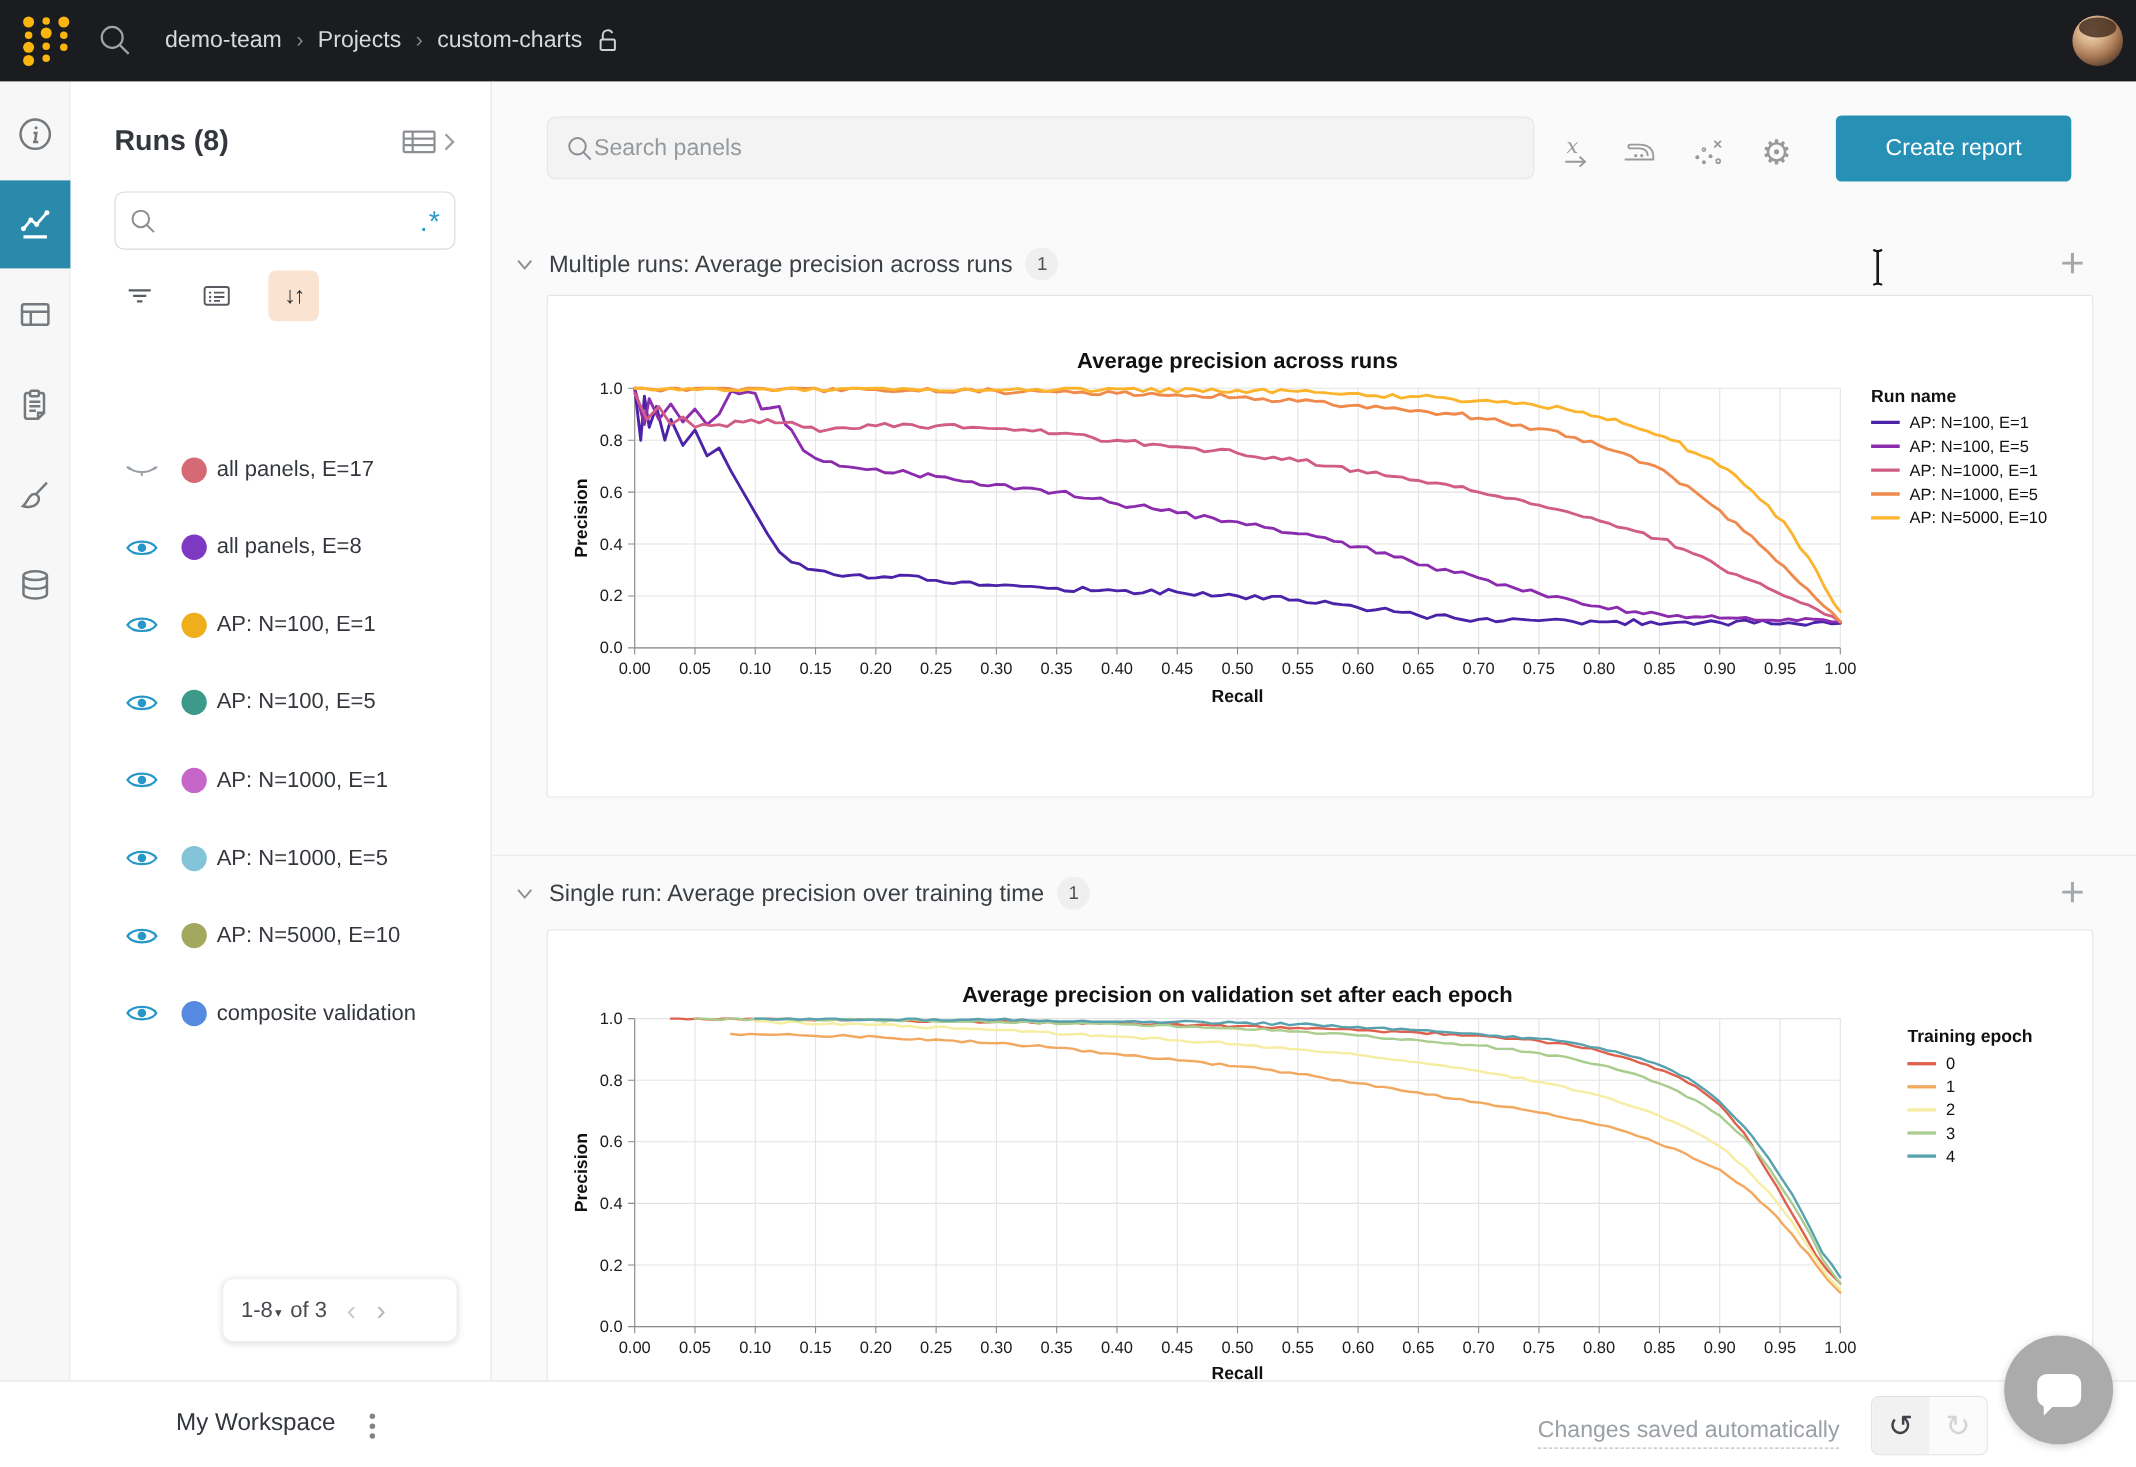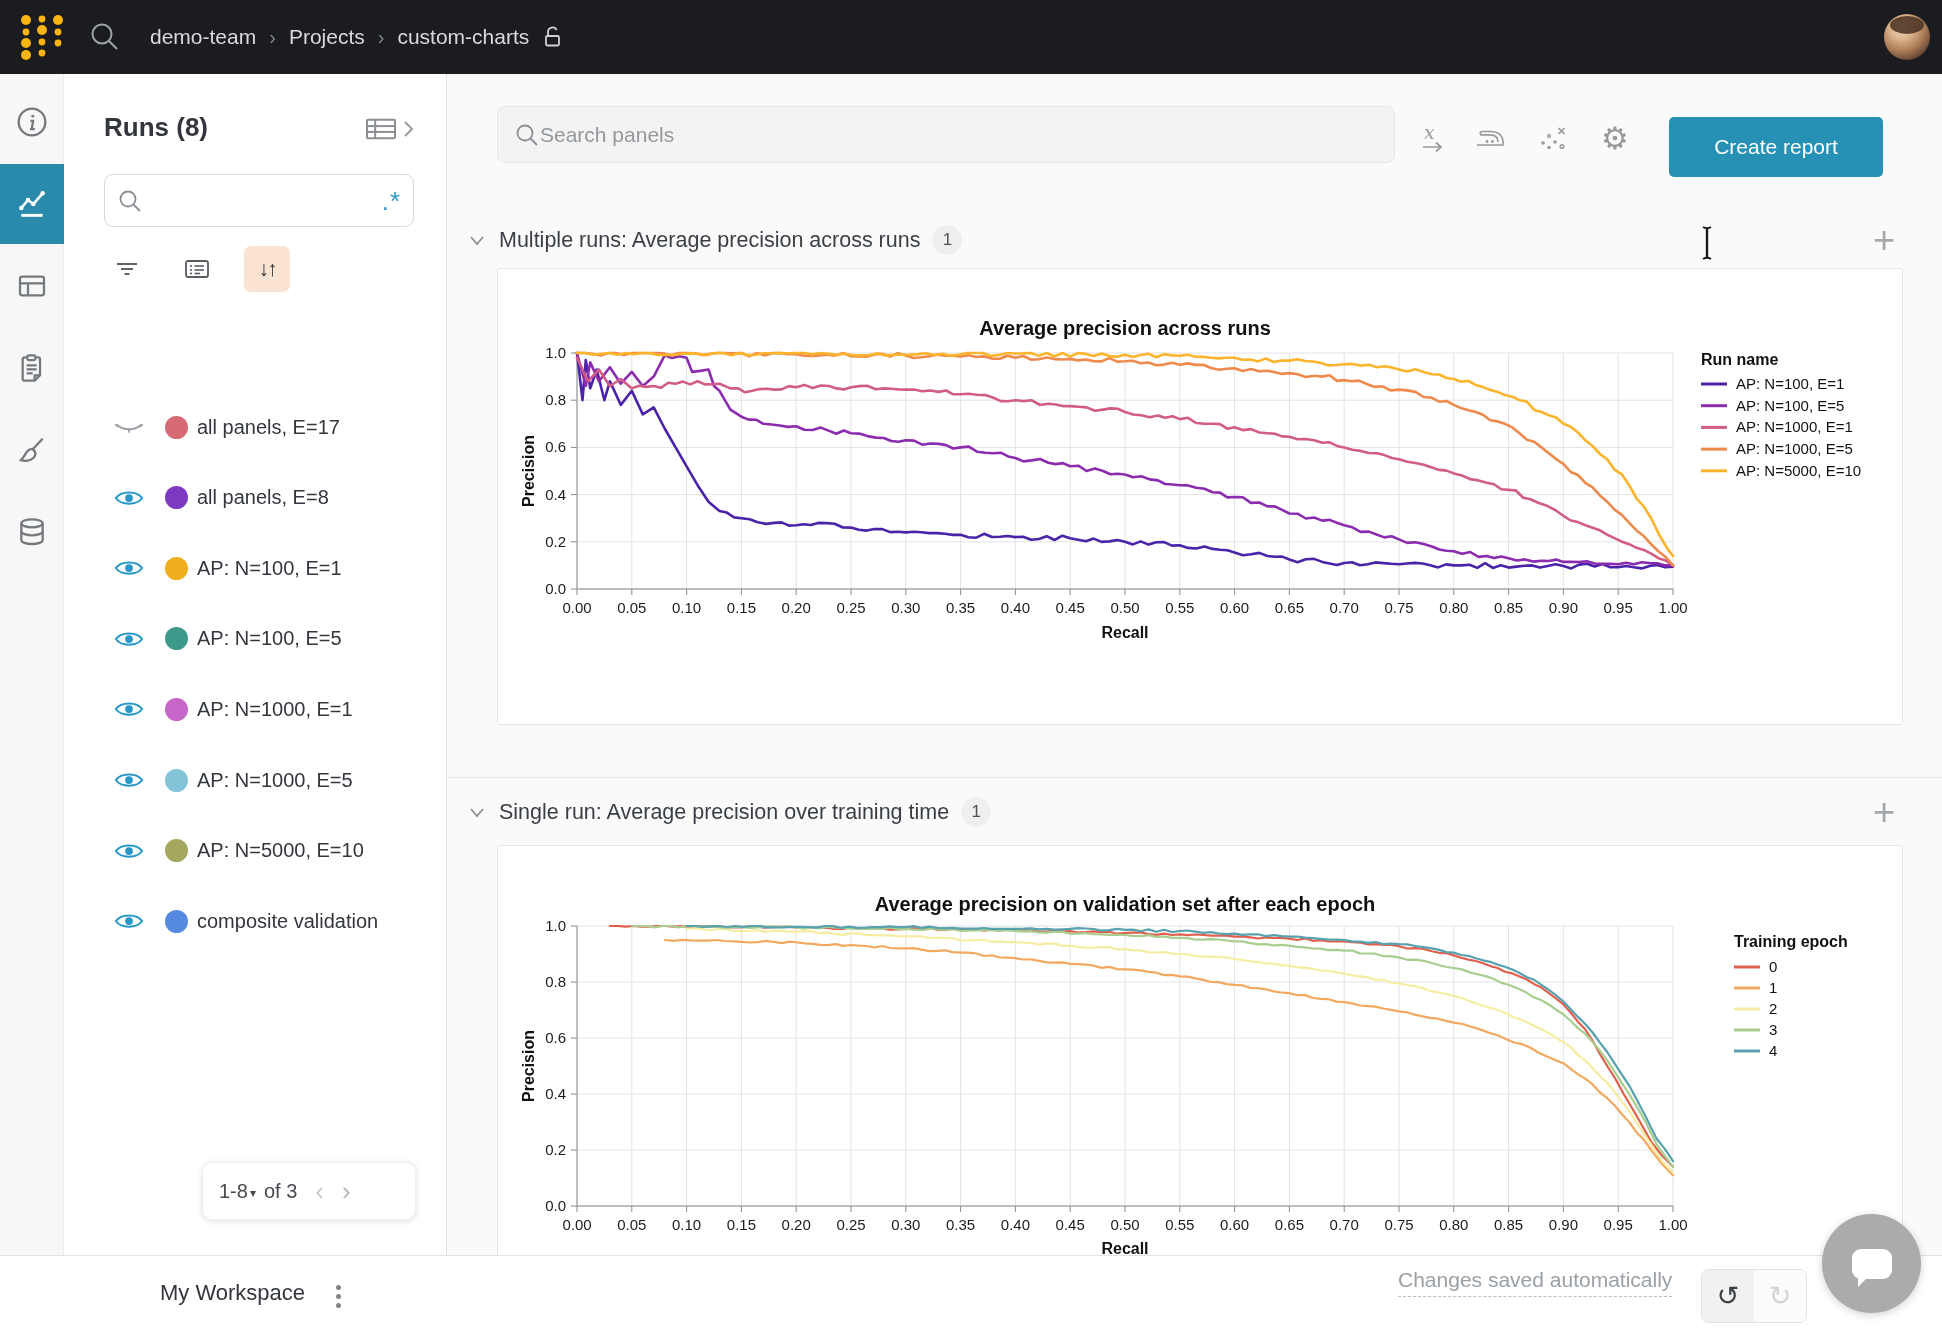--- a/index.html
+++ b/index.html
@@ -61,41 +61,41 @@
 
   
   #main { position:absolute; left:447px; top:74px; width:1495px; height:1181px; background:#fafafa; }
   #panel-search { position:absolute; left:50px; top:32px; width:898px; height:57px; background:#f3f3f4;
     border:1px solid #e7e7e7; border-radius:8px; display:flex; align-items:center; padding:0 16px; gap:0; }
   #panel-search input { flex:1; background:transparent; border:none; outline:none; font-size:21px; color:#54585c; }
   #panel-search input::placeholder { color:#94999d; }
   .tool-icon { position:absolute; top:46px; width:36px; height:36px; display:flex; align-items:center; justify-content:center;
     color:#97999c; cursor:pointer; }
   #create-report { position:absolute; left:1222px; top:31px; width:214px; height:60px; background:#2691b5; color:#fff;
-    border:none; border-radius:5px; font-size:21px; font-family:"Liberation Sans",sans-serif; cursor:pointer;margin-top:12px; }
+    border:none; border-radius:5px; font-size:21px; font-family:"Liberation Sans",sans-serif; cursor:pointer; }
   .section-head { position:absolute; left:20px; height:38px; display:flex; align-items:center; gap:12px; }
   .section-head .chev { width:20px; height:20px; cursor:pointer; }
   .section-head .stitle { font-size:21.5px; color:#3a3f45; }
   .badge { min-width:30px; height:30px; border-radius:15px; background:#efefef; color:#4d5156; font-size:17px;
     display:flex; align-items:center; justify-content:center; padding:0 9px; }
   .plus-btn { position:absolute; width:36px; height:36px; font-size:38px; font-weight:300; color:#a5a8ab;
     display:flex; align-items:center; justify-content:center; cursor:pointer; line-height:30px; }
   .panel-card { position:absolute; left:50px; width:1406px; background:#fff; border:1px solid #e4e5e6; border-radius:3px; }
   .panel-card svg { display:block; font-family:"Liberation Sans",sans-serif; }
   #section-sep { position:absolute; left:0; top:703px; width:1495px; height:1px; background:#e9e9e9; }
   #ibeam { position:absolute; left:1253px; top:150px; width:14px; height:38px; z-index:30; }
 
   
   #footer { position:absolute; left:0; top:1255px; width:1942px; height:79px; background:#fff;
     border-top:1px solid #e3e3e3; z-index:50; }
   #ws-label { position:absolute; left:160px; top:24px; font-size:22px; color:#33373d; cursor:pointer; }
   #ws-kebab { position:absolute; left:328px; top:20px; width:20px; height:40px; display:flex; flex-direction:column;
     align-items:center; justify-content:center; gap:4px; cursor:pointer; }
   #ws-kebab i { width:5px; height:5px; border-radius:50%; background:#7f8488; }
-  #save-status { position:absolute; left:1398px; top:12px; font-size:21px; color:#9aa0a5;
+  #save-status { position:absolute; left:1398px; top:32px; font-size:21px; color:#9aa0a5;
     border-bottom:1.5px dashed #b9bfc4; padding-bottom:4px; cursor:default; }
   #undoredo { position:absolute; left:1701px; top:13px; width:106px; height:54px; border:1px solid #e1e1e1;
     border-radius:7px; overflow:hidden; display:flex; }
   #undoredo .half { width:53px; height:100%; display:flex; align-items:center; justify-content:center;
     font-size:27px; cursor:pointer; }
   #undo { background:#f1f1f1; color:#3f4347; }
   #redo { background:#fbfbfb; color:#d3d5d7; }
   #chat-fab { position:absolute; left:1822px; top:1214px; width:99px; height:99px; border-radius:50%;
     background:#ababab; z-index:60; display:flex; align-items:center; justify-content:center; cursor:pointer;
     box-shadow:0 2px 8px rgba(0,0,0,.18); }

